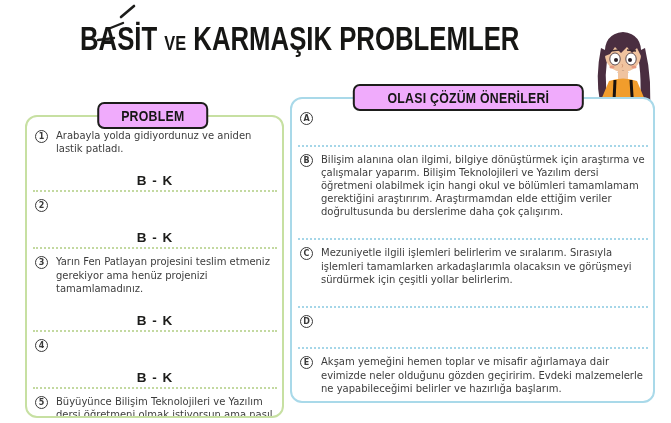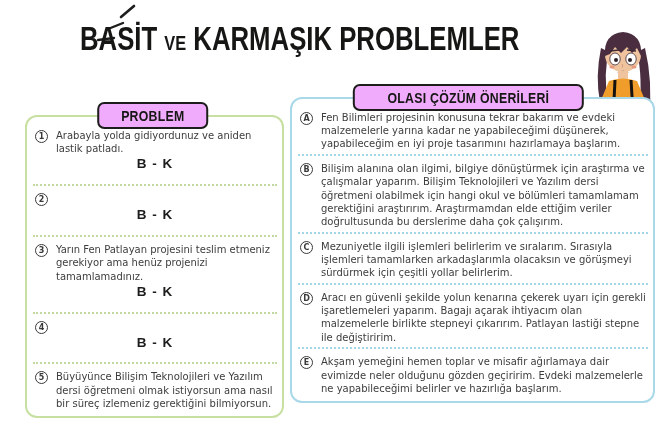--- a/index.html
+++ b/index.html
@@ -71,21 +71,21 @@
     font-size:8px; font-weight:bold; color:#3a3a3a;
     font-family:"DejaVu Sans",sans-serif;
   }
   .item-text {
     font-size:10px; line-height:1.32; color:#3d3d3d; letter-spacing:0px;
   }
   .bk {
     grid-column:1 / span 2; text-align:center;
     font-family:"Liberation Sans",sans-serif; font-weight:bold;
     font-size:13.5px; color:#1d1d1b; letter-spacing:1px;
-    margin-top:1px;
+    margin-top:18px;
   }
 </style>
 </head>
 <body>
 
 <div class="page">
 
   <svg class="sparkle" width="46" height="44" viewBox="0 0 46 44">
     <line x1="42" y1="4" x2="29" y2="15" stroke="#1d1d1b" stroke-width="2.6" stroke-linecap="round"></line>
     <line x1="31" y1="21" x2="16" y2="27" stroke="#1d1d1b" stroke-width="2.4" stroke-linecap="round"></line>
@@ -172,36 +172,34 @@
   </div>
 
   <div class="panel panel-solution">
     <div class="tab">
       <span class="tab-label">OLASI ÇÖZÜM ÖNERİLERİ</span>
     </div>
     <div class="panel-body">
 
       <div class="item">
         <span class="badge">A</span>
-        <span class="item-text">Fen Bilimleri projesinin konusuna tekrar bakarım ve evdeki malzemelerle yarına kadar ne yapabileceğimi düşünerek, yapabileceğim en iyi proje tasarımını hazırlamaya başlarım.</span>
       </div>
 
       <div class="item">
         <span class="badge">B</span>
         <span class="item-text">Bilişim alanına olan ilgimi, bilgiye dönüştürmek için araştırma ve çalışmalar yaparım. Bilişim Teknolojileri ve Yazılım dersi öğretmeni olabilmek için hangi okul ve bölümleri tamamlamam gerektiğini araştırırım. Araştırmamdan elde ettiğim veriler doğrultusunda bu derslerime daha çok çalışırım.</span>
       </div>
 
       <div class="item">
         <span class="badge">C</span>
         <span class="item-text">Mezuniyetle ilgili işlemleri belirlerim ve sıralarım. Sırasıyla işlemleri tamamlarken arkadaşlarımla olacaksın ve görüşmeyi sürdürmek için çeşitli yollar belirlerim.</span>
       </div>
 
       <div class="item">
         <span class="badge">D</span>
-        <span class="item-text">Aracı en güvenli şekilde yolun kenarına çekerek uyarı için gerekli işaretlemeleri yaparım. Bagajı açarak ihtiyacım olan malzemelerle birlikte stepneyi çıkarırım. Patlayan lastiği stepne ile değiştiririm.</span>
       </div>
 
       <div class="item">
         <span class="badge">E</span>
         <span class="item-text">Akşam yemeğini hemen toplar ve misafir ağırlamaya dair evimizde neler olduğunu gözden geçiririm. Evdeki malzemelerle ne yapabileceğimi belirler ve hazırlığa başlarım.</span>
       </div>
 
     </div>
   </div>
 

